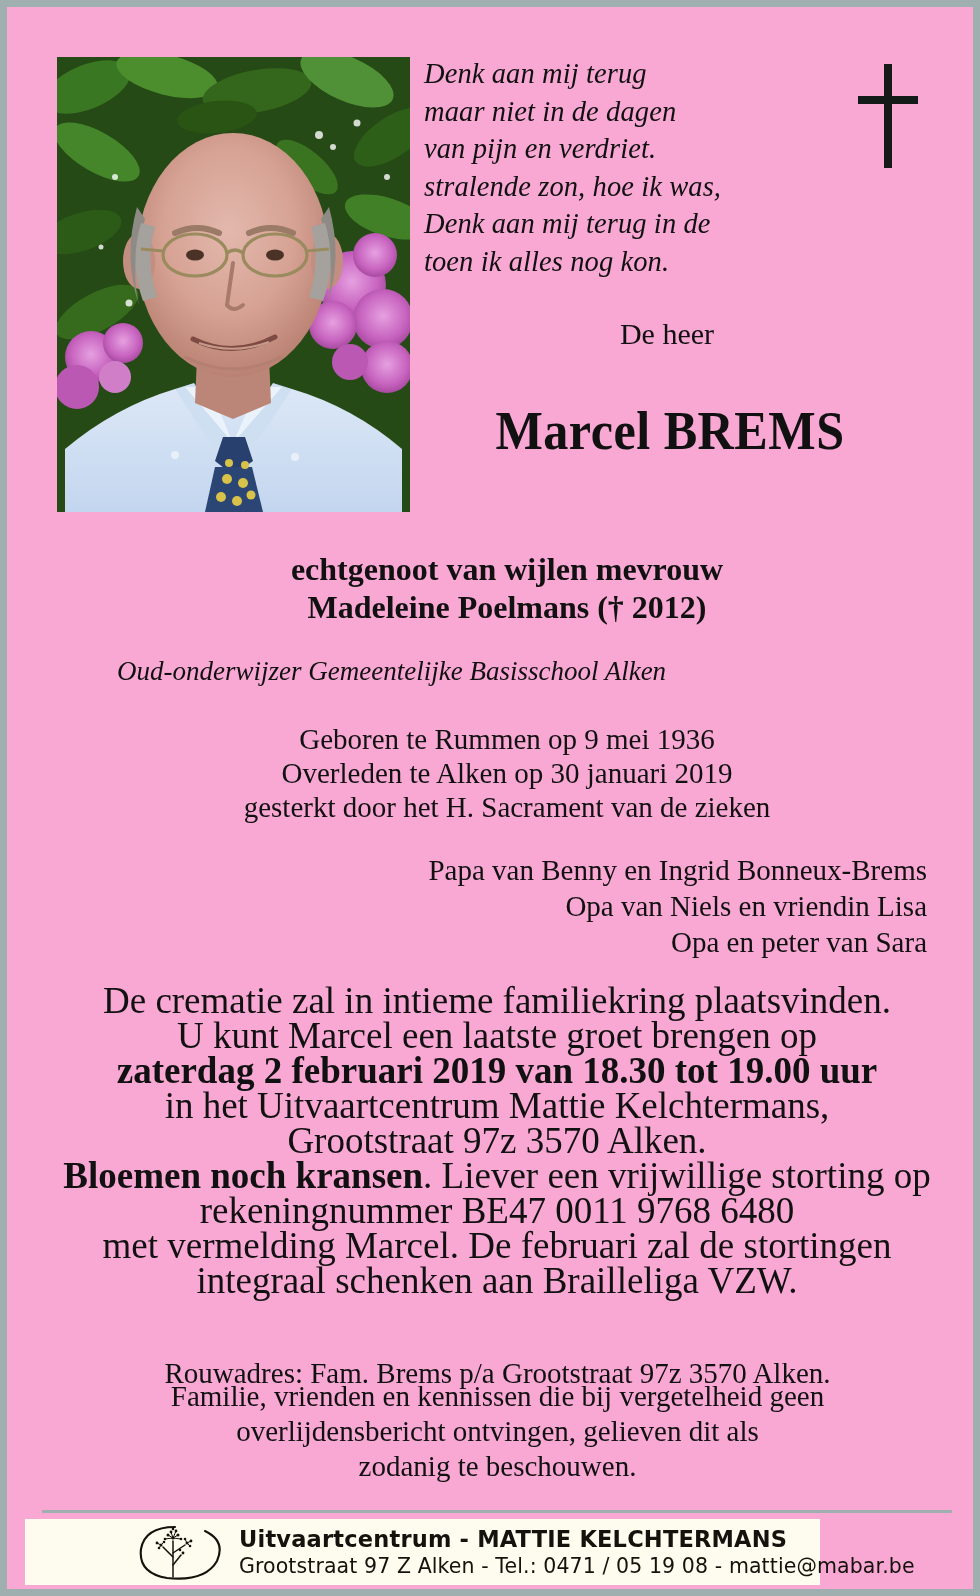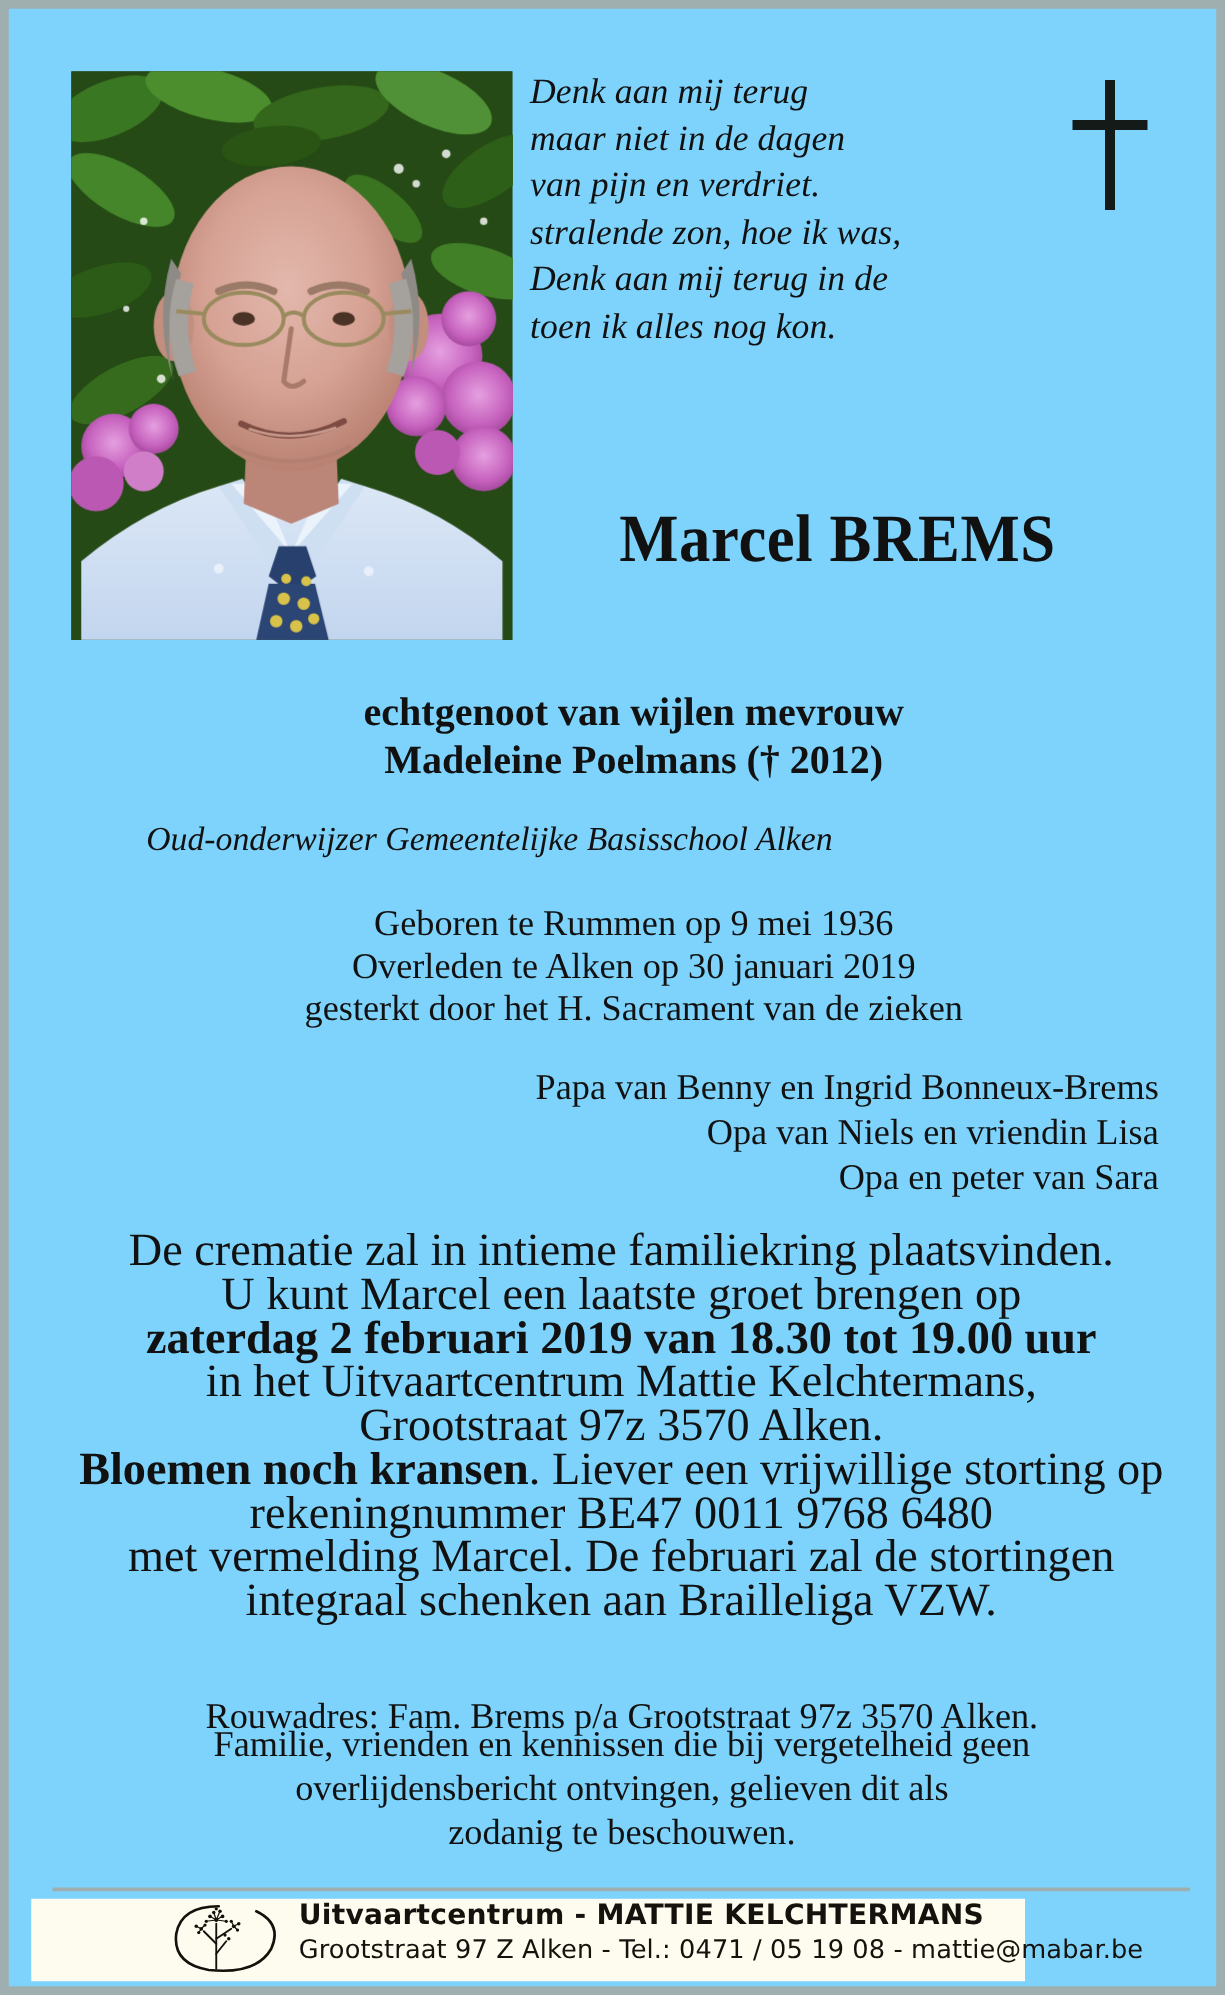--- a/index.html
+++ b/index.html
@@ -5,21 +5,21 @@
   html, body {
     margin: 0;
     padding: 0;
     background: #ffffff;
   }
   #card {
     position: relative;
     width: 980px;
     height: 1596px;
     box-sizing: border-box;
-    background: #7dd3fc;
+    background: #f9a8d4;
     border: 7px solid #9fafb0;
     overflow: hidden;
     font-family: "Liberation Serif", "DejaVu Serif", serif;
     color: #111111;
   }
 
   
   #photo-wrap {
     position: absolute;
     left: 50px;
@@ -185,20 +185,21 @@
 
   
   #footer {
     position: absolute;
     left: 18px;
     top: 1512px;
     width: 795px;
     height: 66px;
     background: #fdfcef;
     display: flex;
+    align-items: center;
   }
   #footer-logo {
     width: 96px;
     height: 62px;
     margin-left: 108px;
     flex: 0 0 auto;
   }
   #footer-text {
     margin-left: 10px;
     font-family: "DejaVu Sans", "Liberation Sans", sans-serif;
@@ -345,20 +346,21 @@
 
   <div id="poem">
     <div class="ln">Denk aan mij terug</div>
     <div class="ln">maar niet in de dagen</div>
     <div class="ln">van pijn en verdriet.</div>
     <div class="ln">stralende zon, hoe ik was,</div>
     <div class="ln">Denk aan mij terug in de</div>
     <div class="ln">toen ik alles nog kon.</div>
   </div>
 
+  <div id="deheer">De heer</div>
 
   <div id="name">Marcel BREMS</div>
 
   <div id="spouse">
     <div>echtgenoot van wijlen mevrouw</div>
     <div>Madeleine Poelmans († 2012)</div>
   </div>
 
   <div id="profession">Oud-onderwijzer Gemeentelijke Basisschool Alken</div>
 

